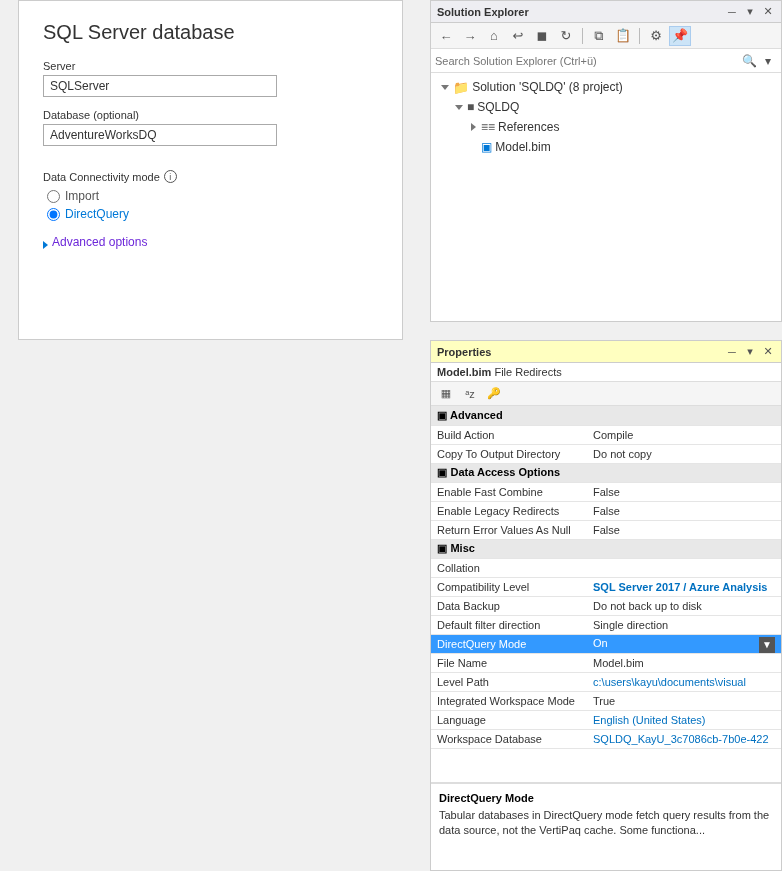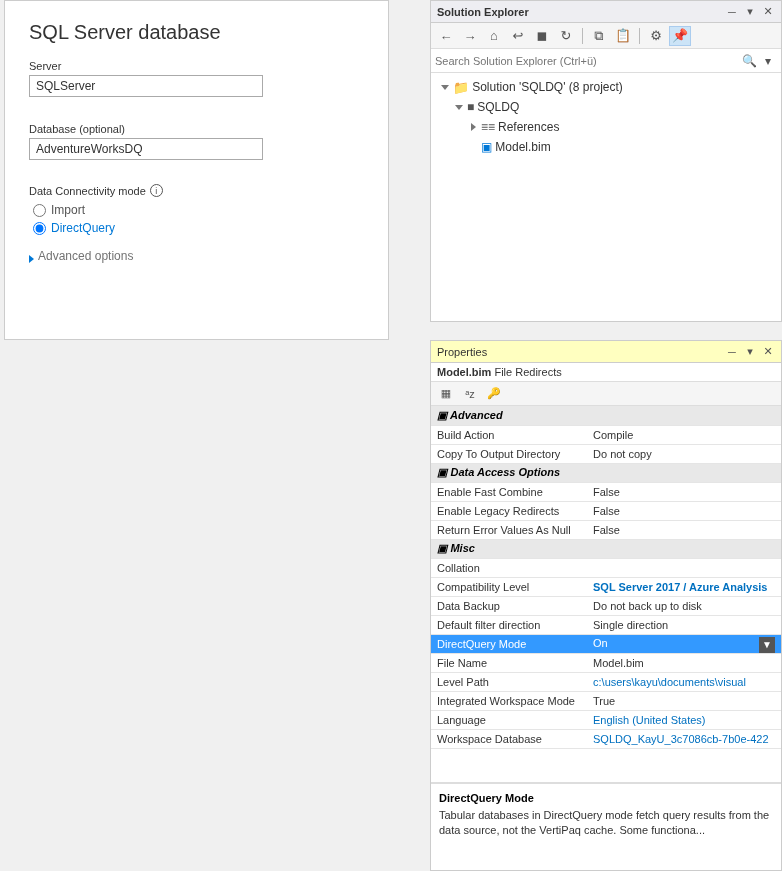--- a/index.html
+++ b/index.html
@@ -9,38 +9,38 @@
       background: #f0f0f0;
       width: 782px;
       height: 871px;
       overflow: hidden;
       position: relative;
     }
 
     
     .left-panel {
       position: absolute;
-      left: 4px; top: 0;
+      left: 18px; top: 0;
       width: 385px;
       height: 340px;
       background: white;
       padding: 20px 24px;
       border: 1px solid #ccc;
     }
     .left-panel h1 {
       font-size: 20px;
       font-weight: 300;
       color: #333;
       margin-bottom: 16px;
     }
     .field-label {
       font-size: 11px;
       color: #333;
       margin-bottom: 3px;
-      margin-top: 26px;
+      margin-top: 12px;
     }
     .field-label:first-of-type { margin-top: 0; }
     .text-input {
       width: 234px;
       height: 22px;
       border: 1px solid #aaa;
       padding: 2px 6px;
       font-size: 12px;
       color: #333;
       outline: none;
@@ -71,21 +71,21 @@
       align-items: center;
       gap: 5px;
       margin-bottom: 4px;
       font-size: 12px;
       color: #555;
     }
     .radio-item input[type=radio] { margin: 0; cursor: pointer; }
     .radio-item.selected { color: #333; }
     .advanced-options {
       margin-top: 14px;
-      color: #737373;
+      color: #6d28d9;
       font-size: 12px;
       display: flex;
       align-items: flex-end;
       gap: 4px;
       cursor: pointer;
     }
     .chevron-right {
       width: 0; height: 0;
       border-top: 4px solid transparent;
       border-bottom: 4px solid transparent;
@@ -245,21 +245,21 @@
       background: #ffffc0;
       height: 22px;
       display: flex;
       align-items: center;
       justify-content: space-between;
       padding: 0 6px;
       border-bottom: 1px solid #ccc;
     }
     .props-title {
       font-size: 11px;
-      font-weight: normal;
+      font-weight: bold;
       color: #333;
     }
     .props-subtitle {
       font-size: 11px;
       color: #333;
       padding: 3px 6px;
       border-bottom: 1px solid #ddd;
       font-weight: normal;
     }
     .props-subtitle strong { font-weight: bold; }
@@ -282,21 +282,20 @@
       padding: 2px 6px;
       height: 19px;
     }
     .section-row {
       background: #e8e8e8;
     }
     .section-row td {
       font-weight: bold;
       font-size: 11px;
       padding: 2px 6px;
-      font-style: italic;
     }
     .section-row td:first-child {
       display: flex;
       align-items: center;
       gap: 3px;
     }
     .prop-name { color: #333; }
     .prop-value { color: #333; }
     .prop-value.blue { color: #0070c0; }
     .selected-row { background: #3399ff; }

